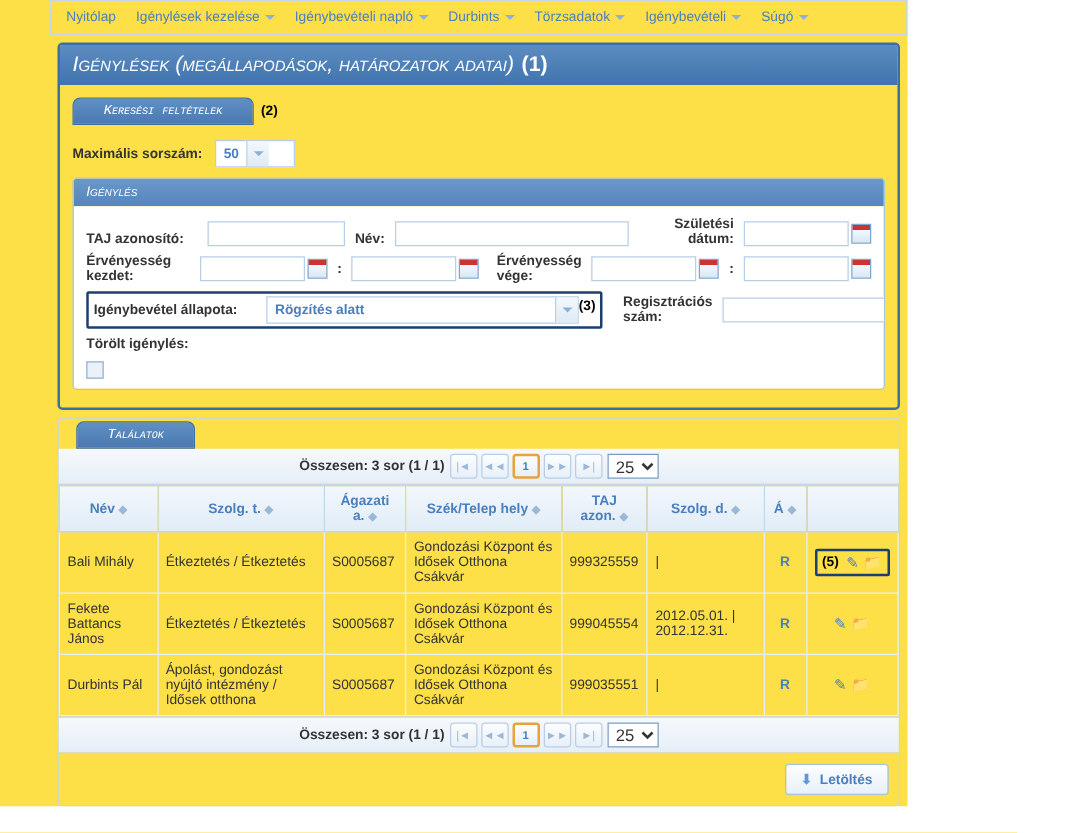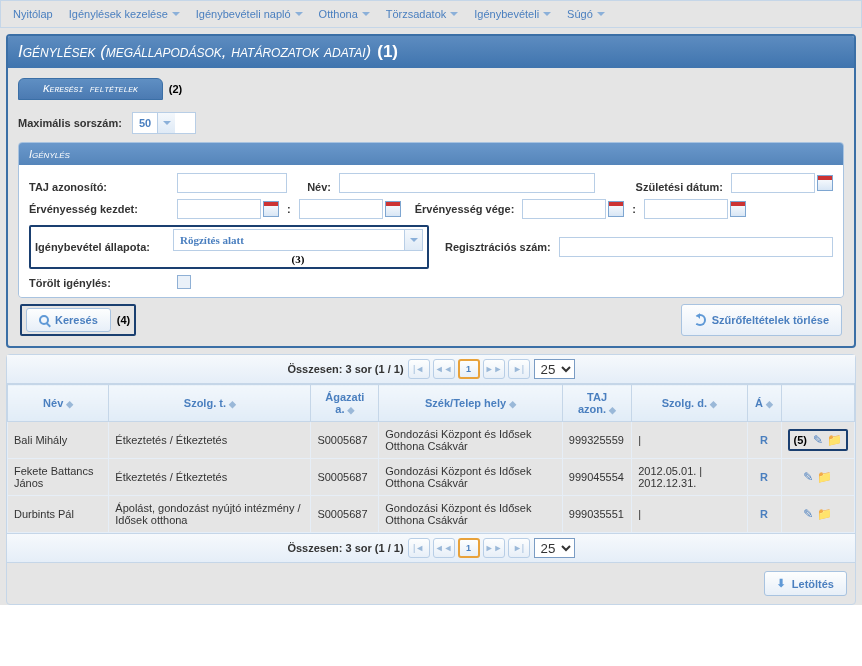--- a/index.html
+++ b/index.html
@@ -1,17 +1,17 @@
 <!DOCTYPE html>
 <html><head>
 <meta charset="utf-8">
 <style>
   * { box-sizing: border-box; }
   body { margin:0; padding:0; font-family: Verdana, Arial, sans-serif; font-size:11px; color:#333; background:#fff; }
-  .app { width:862px; background:#e5e5e5; }
+  .app { width:726px; background:#fde047;padding-left:40px; }
   .menubar { border:1px solid #c5d6e8; padding:4px 6px; display:flex; gap:4px; align-items:center; }
   .menuitem { color:#4a7fbf; padding:3px 6px; display:flex; align-items:center; gap:4px; cursor:pointer; }
   .caret { width:0;height:0;border-left:4px solid transparent;border-right:4px solid transparent;border-top:4px solid #8bb0d9; }
   .panel { margin:6px; border:2px solid #3b6fa6; border-radius:4px; }
   .panel-header { background:linear-gradient(#5d8cc0,#3f74ae); color:#fff; font-style:italic; font-variant:small-caps; padding:6px 10px; font-size:17px; display:flex; align-items:center; gap:6px; border-radius:2px 2px 0 0; }
   .panel-body { padding:10px; }
   .tab-strip { display:flex; align-items:center; gap:6px; margin-bottom:8px; position:relative; }
   .tab { background:linear-gradient(#5f8fc3,#4b7ab2); color:#fff; font-style:italic; font-variant:small-caps; padding:4px 24px; border-radius:6px 6px 0 0; border:1px solid #3b6fa6; font-size:11px;font-family:Liberation Mono, monospace; }
   .form-row { display:flex; align-items:center; gap:10px; padding:4px 0;text-align:center; }
   .lbl { color:#333; font-weight:bold; }
@@ -60,21 +60,21 @@
       </div>
     <div class="menuitem">
         <span>Igénylések kezelése</span>
         <span class="caret"></span>
       </div>
     <div class="menuitem">
         <span>Igénybevételi napló</span>
         <span class="caret"></span>
       </div>
     <div class="menuitem">
-        <span>Otthona</span>
+        <span>Durbints</span>
         <span class="caret"></span>
       </div>
     <div class="menuitem">
         <span>Törzsadatok</span>
         <span class="caret"></span>
       </div>
     <div class="menuitem">
         <span>Igénybevételi</span>
         <span class="caret"></span>
       </div>
@@ -141,58 +141,46 @@
             <span class="lbl">:</span>
             <div class="date-field">
                 <input class="inp" style="width: 84px;">
                 <span class="cal-icon"></span>
               </div>
           </div>
 
           <div style="display:flex;align-items:center;gap:8px;margin-bottom:6px;">
             <div class="hl-box" style="flex:0 0 auto;">
               <span class="lbl" style="width:132px">Igénybevétel állapota:</span>
-              <div style="display:flex;flex-direction:column;align-items:center;font-family:Liberation Serif, serif;">
+              <div style="display:flex;flex-direction:row;align-items:flex-start;">
                 <div class="combo" style="width:250px">
                   <span class="combo-text" style="flex:1">Rögzítés alatt</span>
                   <span class="combo-btn">
                       <span class="caret"></span>
                     </span>
                 </div>
                 <span class="annot" style="margin-top:2px">(3)</span>
               </div>
             </div>
             <span class="lbl" style="margin-left:8px">Regisztrációs szám:</span>
             <input class="inp" style="flex: 1 1 0%;">
           </div>
 
-          <div style="display:flex;align-items:flex-end;gap:8px;">
+          <div style="display:flex;align-items:flex-start;gap:8px;flex-direction:column;">
             <span class="lbl" style="width:140px">Törölt igénylés:</span>
             <span class="checkbox"></span>
           </div>
         </div>
       </div>
 
-      <div class="btn-row">
-        <span class="hl-box">
-          <span class="btn">
-            <span class="search-icon"></span>
-            <span>Keresés</span>
-          </span>
-          <span class="annot">(4)</span>
-        </span>
-        <span class="btn">
-          <span class="refresh-icon"></span>
-          <span>Szűrőfeltételek törlése</span>
-        </span>
-      </div>
     </div>
   </div>
 
   <div class="results">
+    <div style="padding:2px 0 0 14px;"><div class="tab" style="display:inline-block">Találatok</div></div>
 
     <div class="pager-bar first">
       <span class="pager-text">Összesen: 3 sor (1 / 1)</span>
       <span style="display:flex;gap:3px;">
         <span class="pager-btn">|◄</span>
         <span class="pager-btn">◄◄</span>
         <span class="pager-btn active">1</span>
         <span class="pager-btn">►►</span>
         <span class="pager-btn">►|</span>
       </span>

